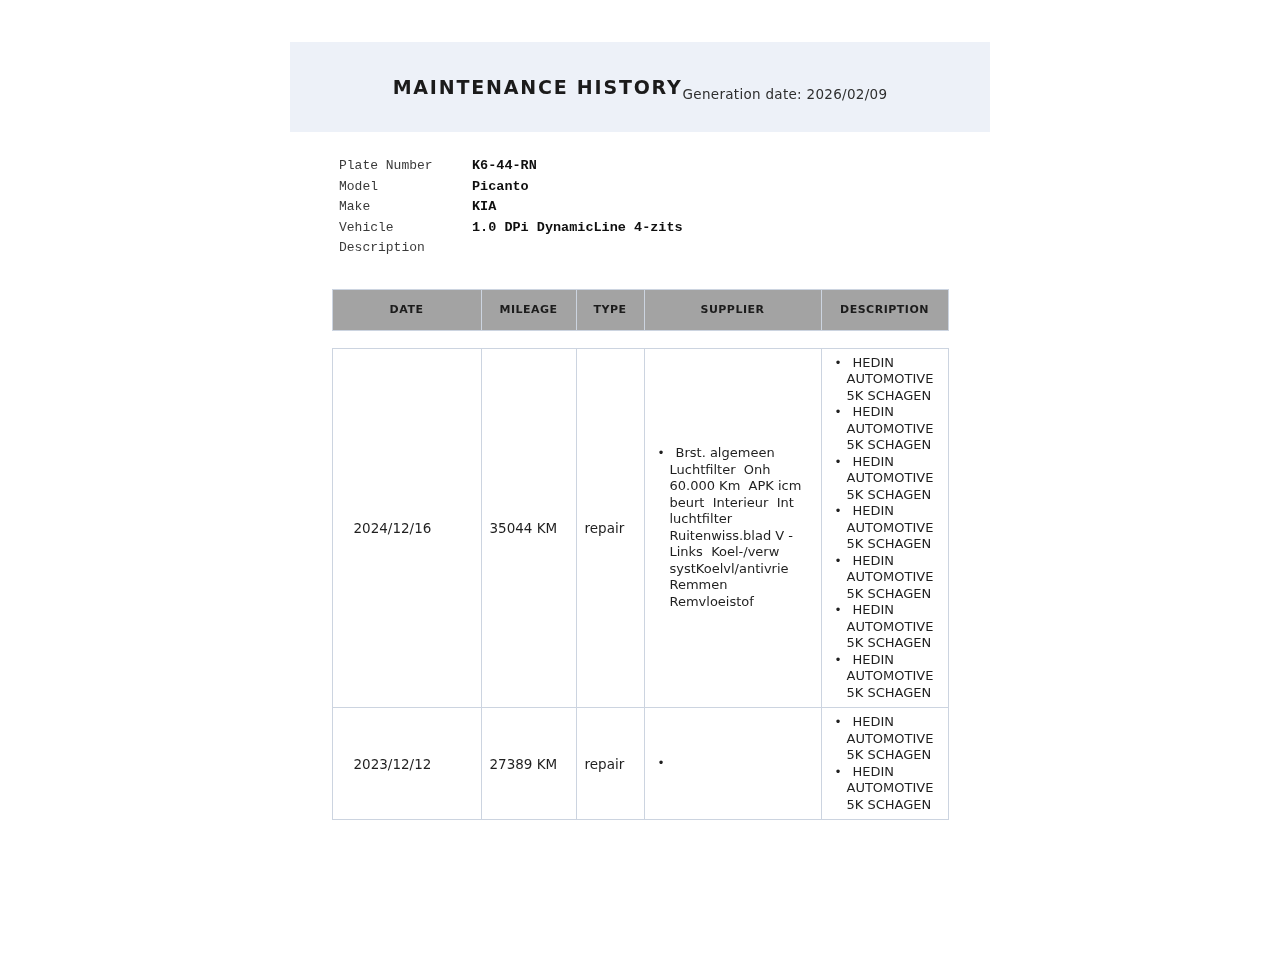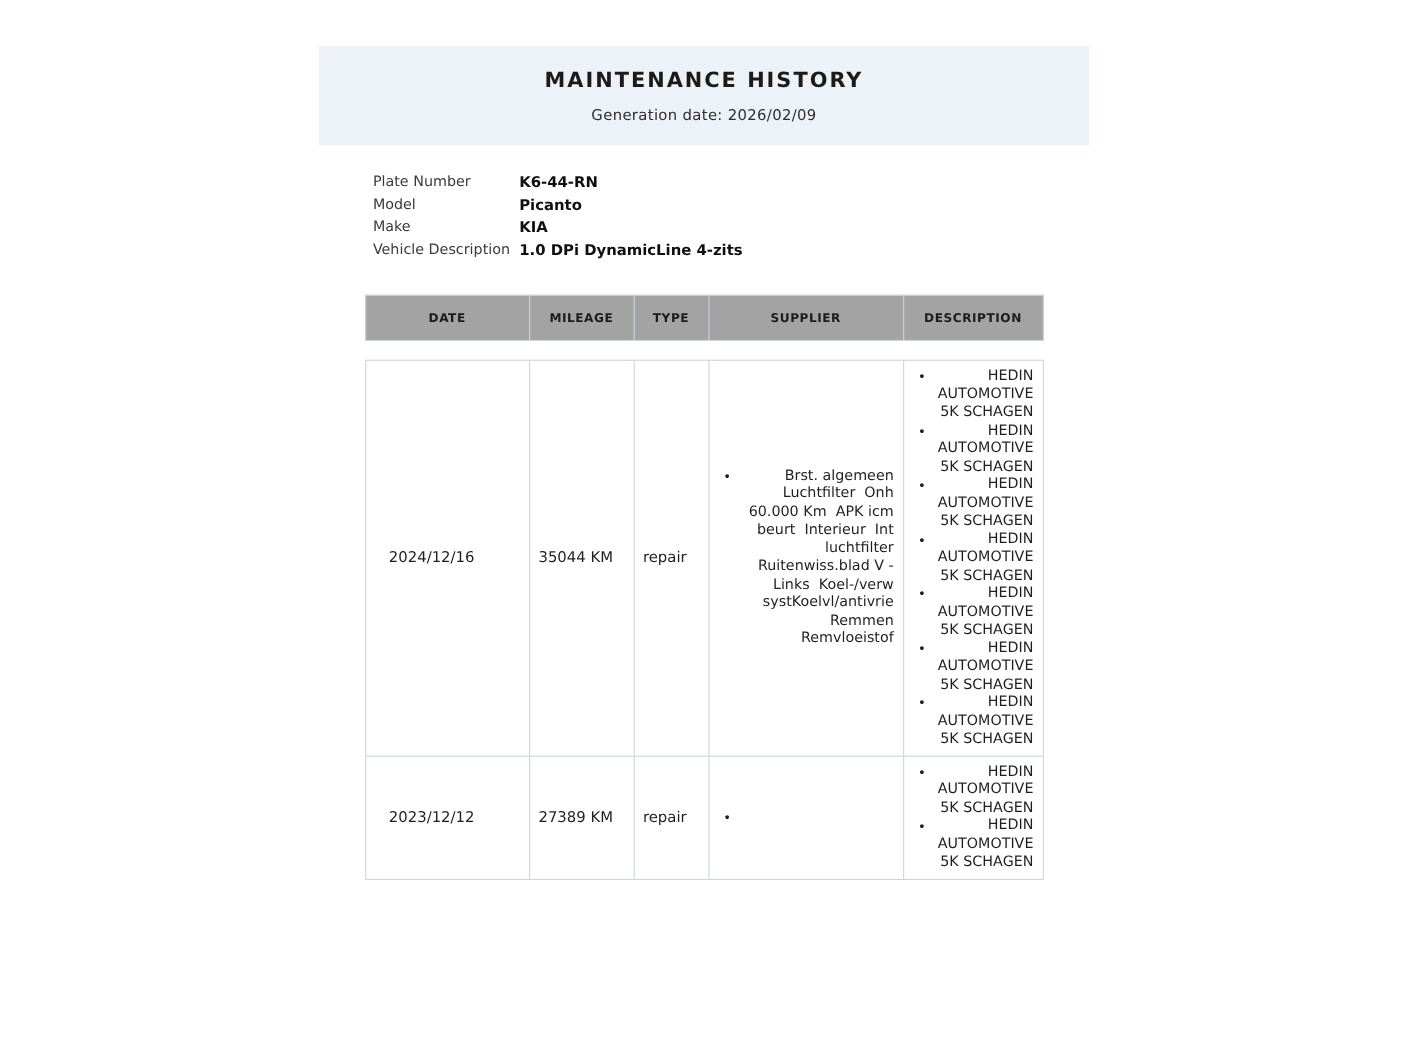--- a/index.html
+++ b/index.html
@@ -7,32 +7,32 @@
     font-family:"DejaVu Sans","Liberation Sans",sans-serif;
     color:#1f1f1f;
     width:1280px;height:960px;overflow:hidden;
   }
   .page{width:700px;margin:0 auto;padding-top:42px;}
 
   
   .band{
     background:#edf1f8;
     height:90px;
-    display:flex;flex-direction:column;justify-content:center;align-items:center;
+    display:flex;justify-content:center;align-items:center;
   }
   .title{
     font-size:19px;font-weight:bold;letter-spacing:1.8px;color:#1b1b1b;margin:0;
   }
   .gendate{
     font-size:13.5px;margin-top:13px;color:#2e2e2e;letter-spacing:0.3px;
   }
 
   
   .vehicle{margin:24px 0 0 49px;font-size:13px;}
-  .vrow{display:flex;line-height:20.5px;}
+  .vrow{display:flex;line-height:20.5px;font-family:Liberation Mono, monospace;}
   .vlabel{width:133px;color:#3a3a3a;}
   .vvalue{font-weight:bold;color:#0f0f0f;font-size:13.5px;}
 
   
   .twrap{width:617px;margin:30px auto 0;}
   .thead{
     display:grid;grid-template-columns:149px 95px 68px 177px 126px;
     width:615px;border:1px solid #ccd4e0;height:40px;background:#a3a3a3;
   }
   .th{
@@ -53,21 +53,21 @@
     padding:6px 8px;
   }
   .td:last-child{border-right:none;}
   .td-date{padding-left:21px;}
 
   .blist{width:100%;}
   .bitem{display:flex;align-items:flex-start;}
   .bmark{flex:0 0 17px;text-align:center;font-size:12px;line-height:16.5px;color:#1f1f1f;}
   .btext{
     flex:1;font-size:13px;line-height:1.27;color:#1f1f1f;
-    white-space:pre-wrap;text-indent:6px;overflow-wrap:break-word;text-align:right;
+    white-space:pre-wrap;text-indent:6px;overflow-wrap:break-word;
   }
 </style>
 </head>
 <body>
 
 <div class="page">
 
   <header class="band">
     <h1 class="title">MAINTENANCE HISTORY</h1>
     <div class="gendate">Generation date: 2026/02/09</div>

